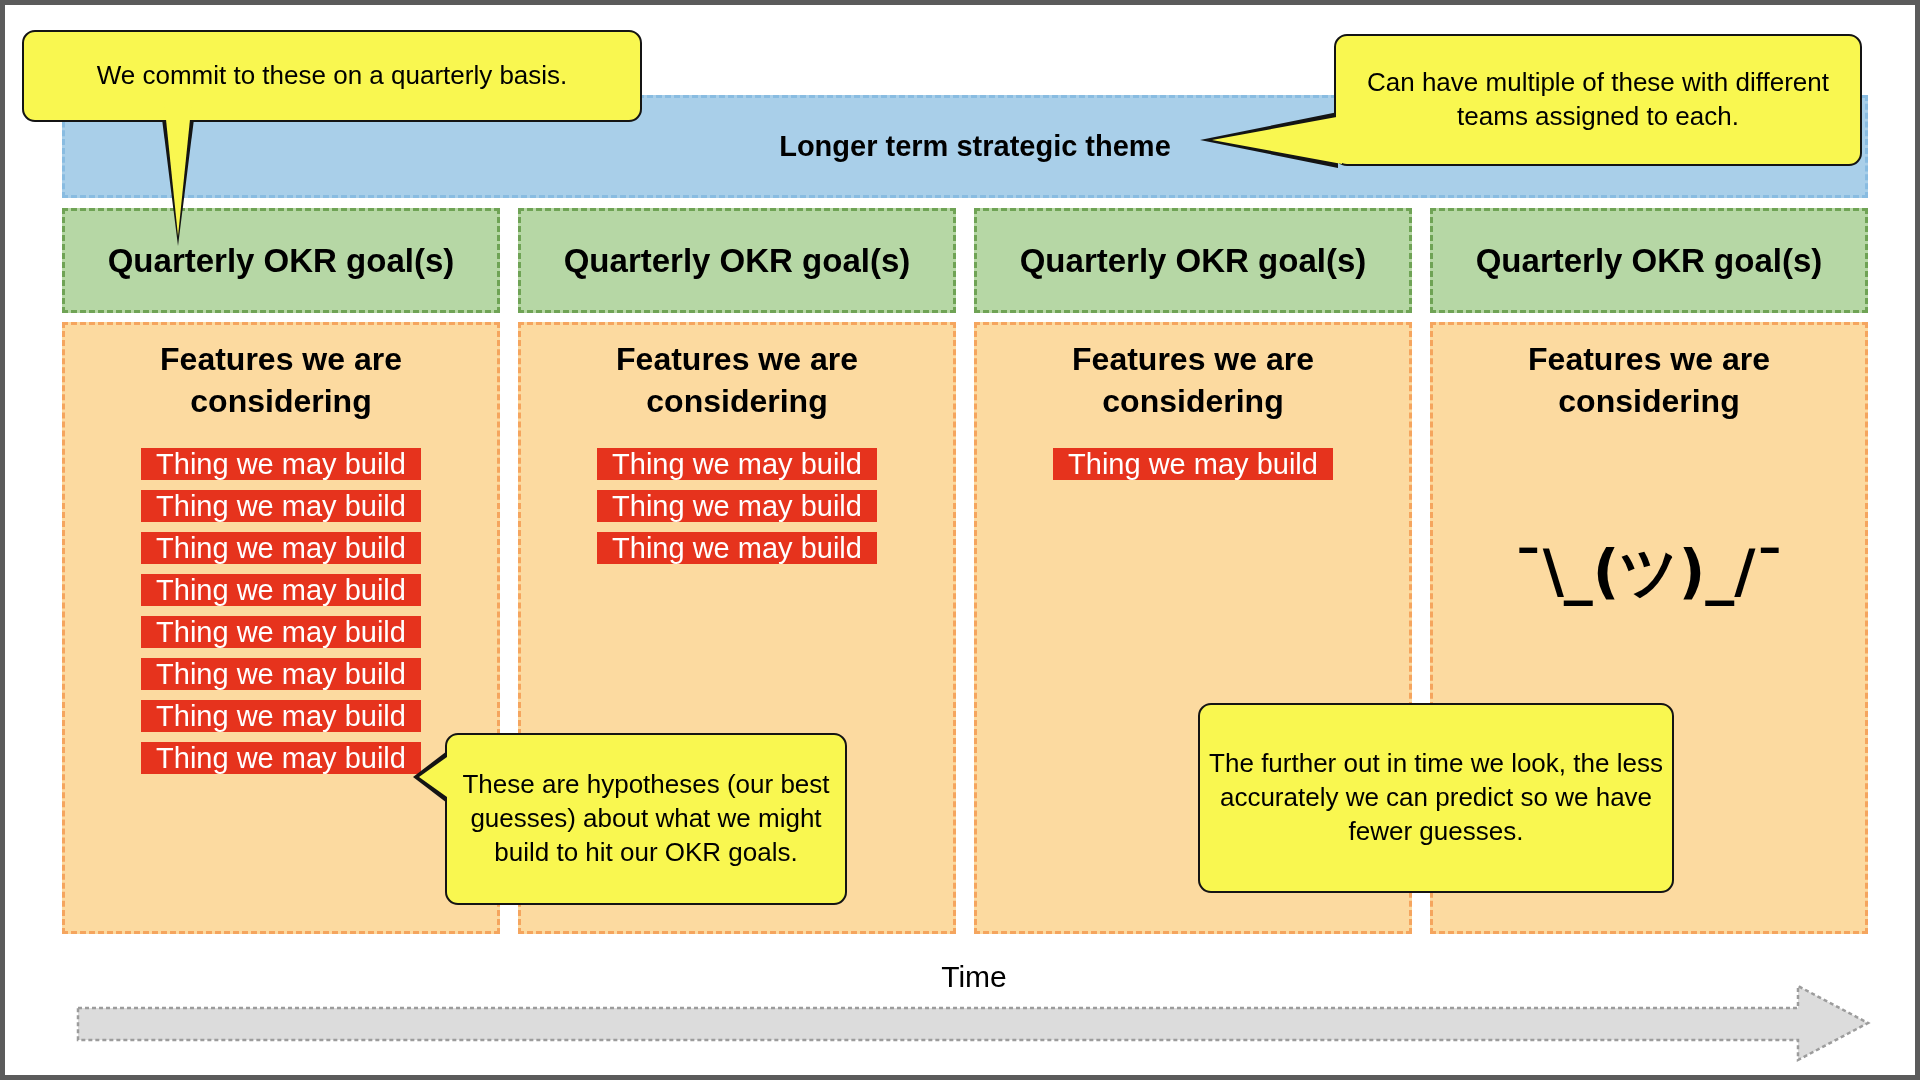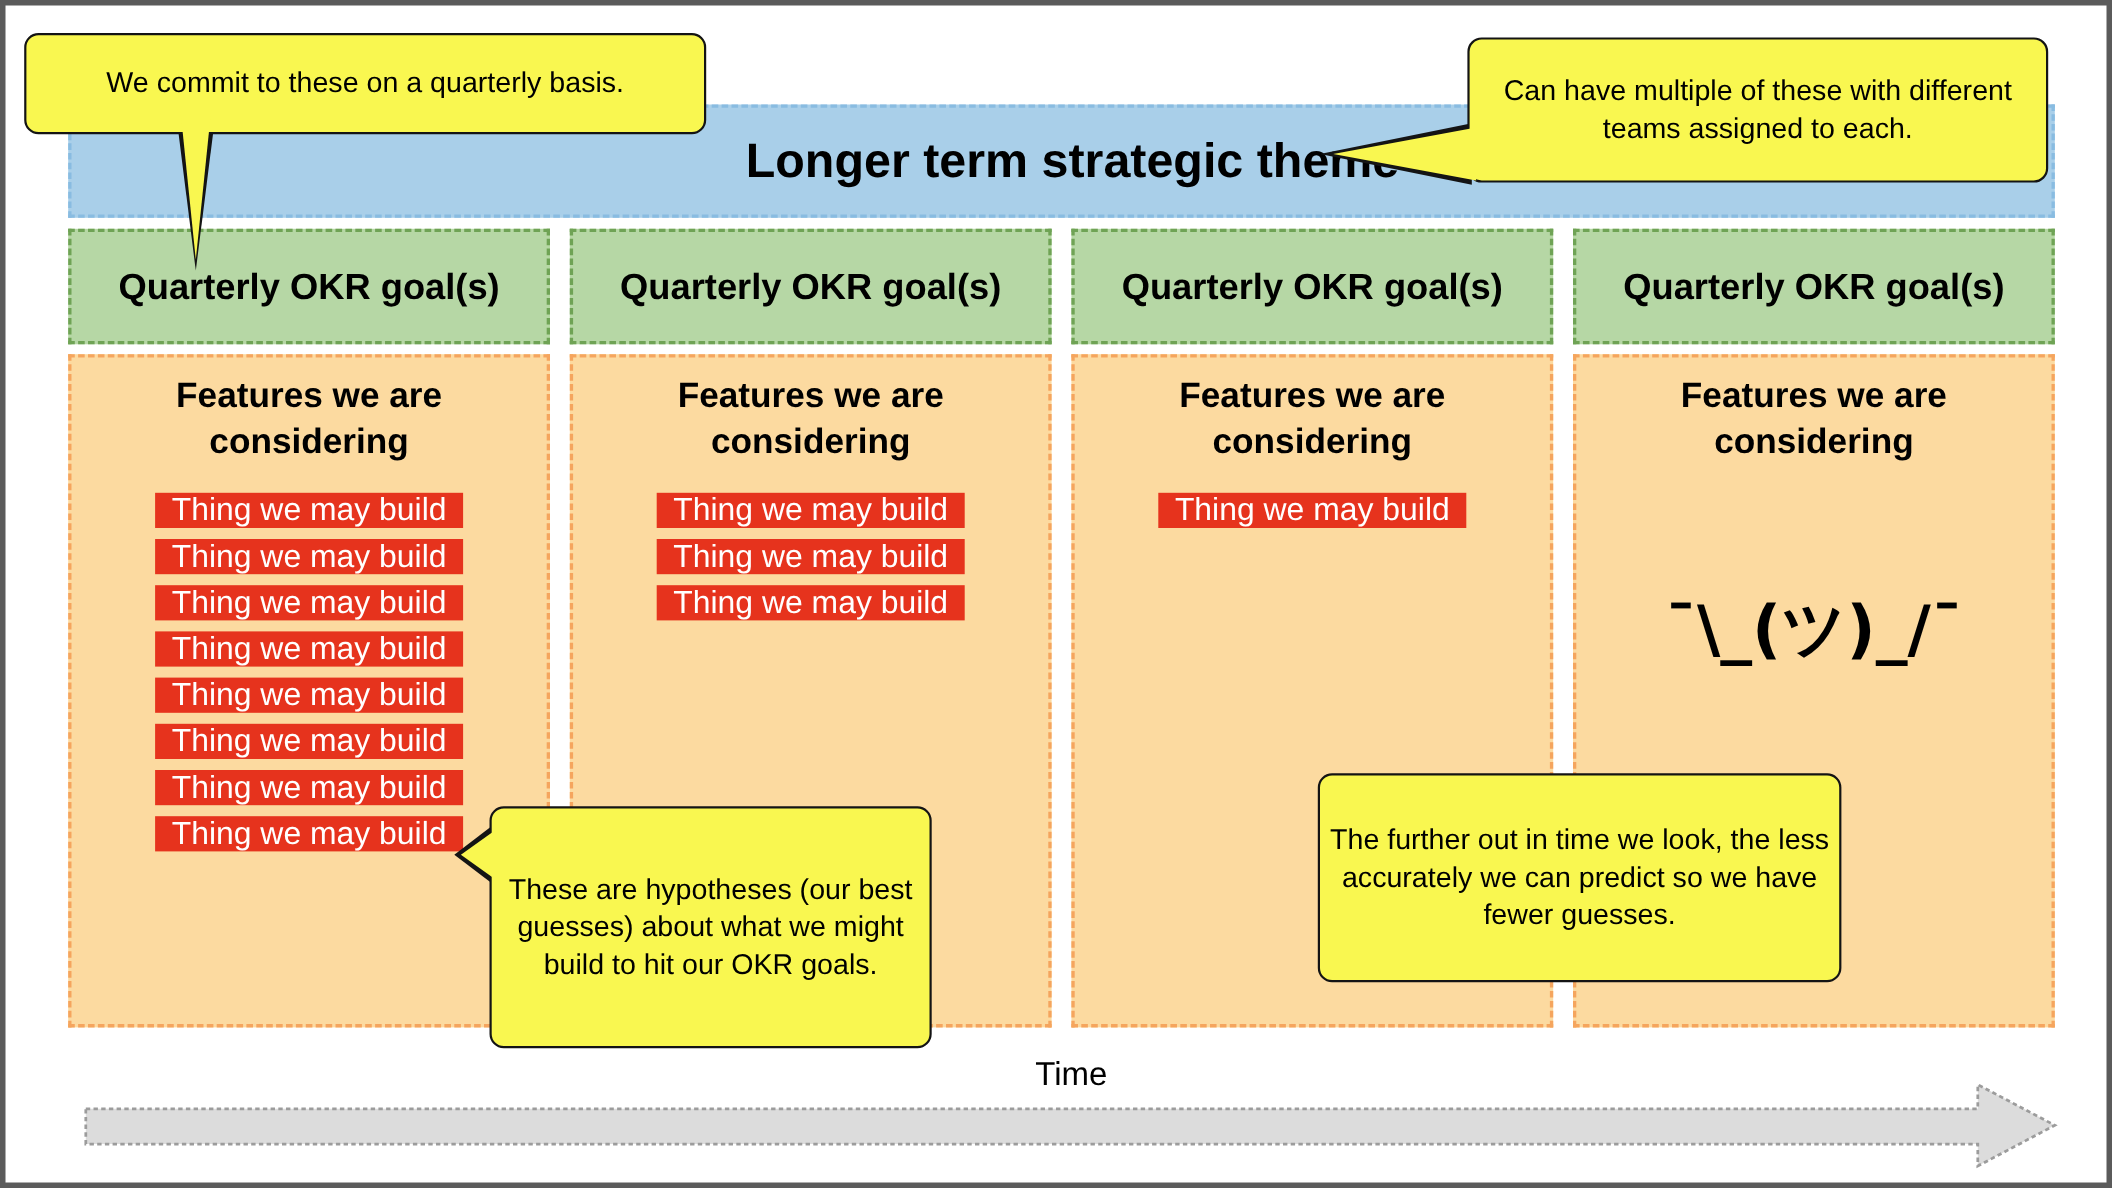--- a/index.html
+++ b/index.html
@@ -12,21 +12,21 @@
     box-sizing:border-box;pointer-events:none;z-index:10;
   }
   .abs{position:absolute;box-sizing:border-box;}
   
   .theme-bar{
     left:62px;top:95px;width:1806px;height:103px;
     background:var(--theme-fill,#A9CFE9);
     border:3px dashed var(--theme-border,#89BCE1);
     display:flex;align-items:center;justify-content:center;z-index:1;
   }
-  .theme-bar .label{font-size:44px;font-weight:bold;margin-left:20px;}
+  .theme-bar .label{font-size:29px;font-weight:bold;margin-left:20px;}
   
   .goal-box{
     top:208px;height:105px;width:438px;
     background:var(--goal-fill,#B6D7A5);
     border:3px dashed var(--goal-border,#6FA355);
     display:flex;align-items:center;justify-content:center;z-index:1;
   }
   .goal-box .label{font-size:33px;font-weight:bold;}
   
   .feature-col{
@@ -51,21 +51,21 @@
   }
   
   .callout{
     background:var(--callout-fill,#F9F750);
     border:2px solid var(--callout-border,#141414);
     border-radius:13px;display:flex;align-items:center;justify-content:center;
     text-align:center;font-size:26px;line-height:1.3;z-index:5;
   }
   .callout-commit{left:22px;top:30px;width:620px;height:92px;}
   .callout-multiple{left:1334px;top:34px;width:528px;height:132px;padding:0 20px;}
-  .callout-hypotheses{left:445px;top:733px;width:402px;height:220px;padding:0 10px;}
+  .callout-hypotheses{left:445px;top:733px;width:402px;height:172px;padding:0 10px;}
   .callout-further{left:1198px;top:703px;width:476px;height:190px;padding:0 8px;}
   
   .tail{width:0;height:0;}
   .tail-commit-outer{left:160px;top:103px;border-left:18px solid transparent;border-right:18px solid transparent;border-top:143px solid var(--callout-border,#141414);z-index:4;}
   .tail-commit-inner{left:164px;top:100px;border-left:14px solid transparent;border-right:14px solid transparent;border-top:136px solid var(--callout-fill,#F9F750);z-index:6;}
   .tail-multiple-outer{left:1200px;top:112px;border-top:28px solid transparent;border-bottom:28px solid transparent;border-right:138px solid var(--callout-border,#141414);z-index:4;}
   .tail-multiple-inner{left:1212px;top:116px;border-top:24px solid transparent;border-bottom:24px solid transparent;border-right:130px solid var(--callout-fill,#F9F750);z-index:6;}
   .tail-hypotheses-outer{left:413px;top:748px;border-top:29px solid transparent;border-bottom:29px solid transparent;border-right:38px solid var(--callout-border,#141414);z-index:4;}
   .tail-hypotheses-inner{left:419px;top:752px;border-top:25px solid transparent;border-bottom:25px solid transparent;border-right:35px solid var(--callout-fill,#F9F750);z-index:6;}
   

